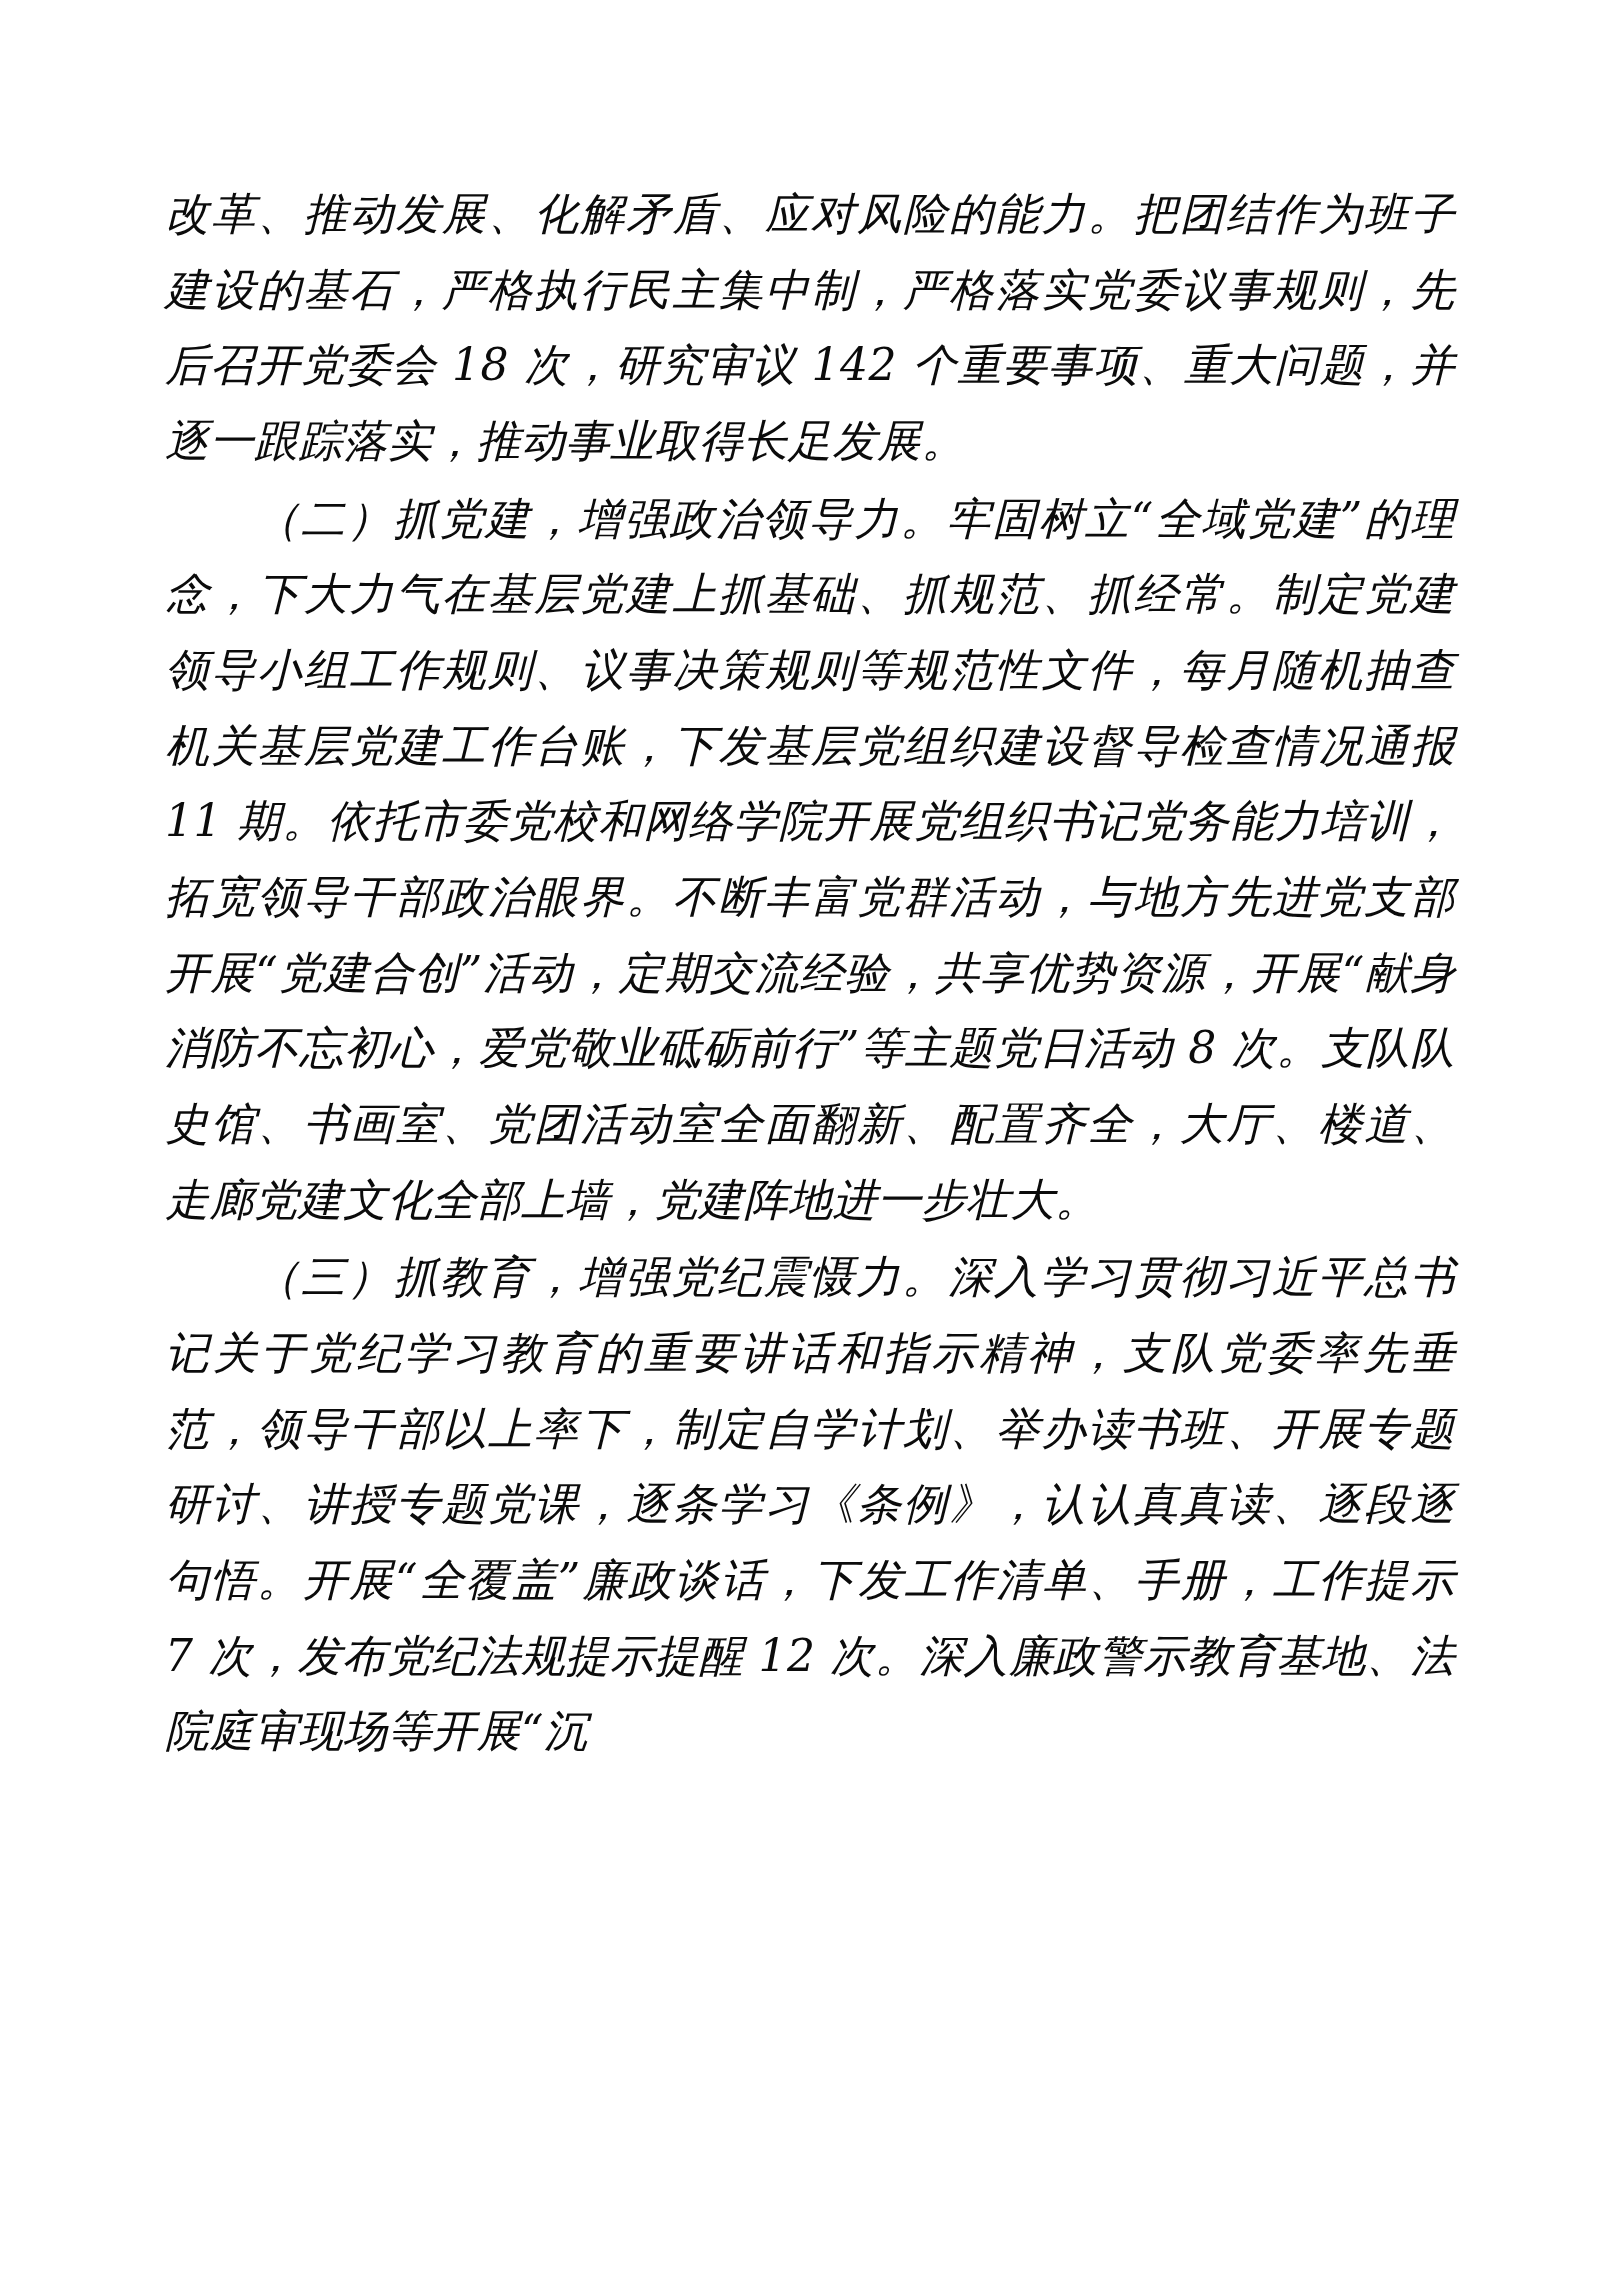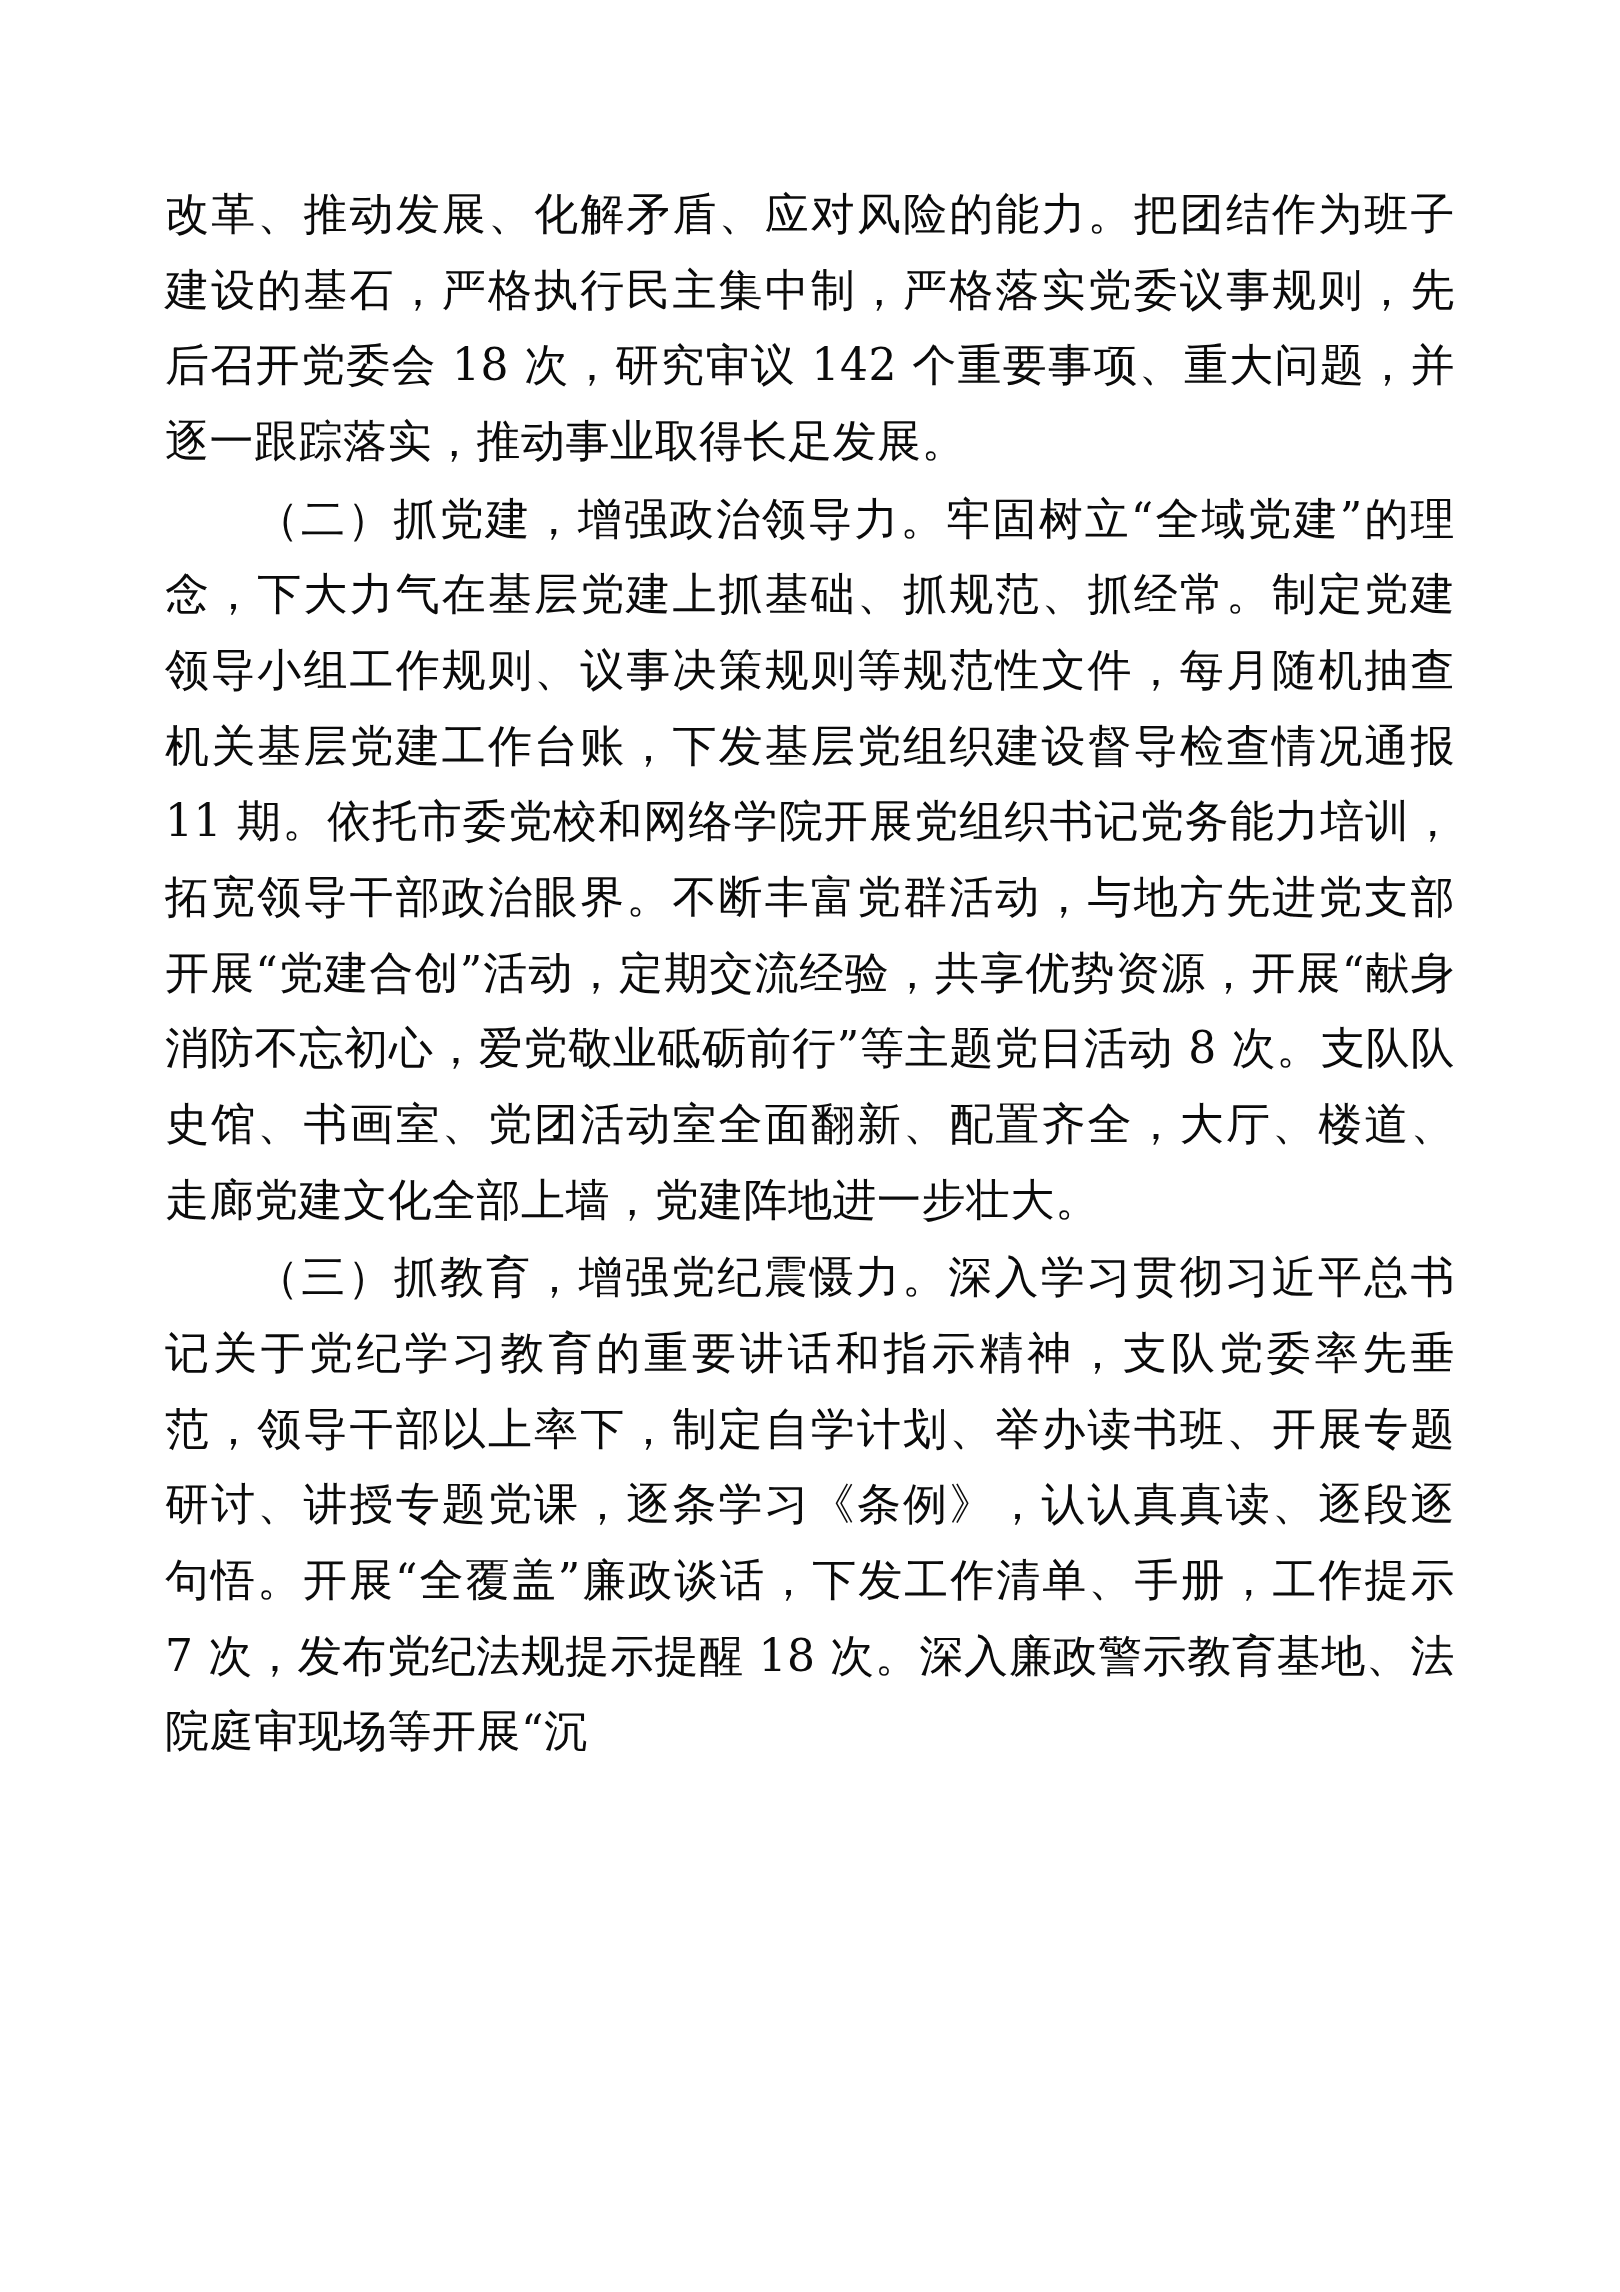--- a/index.html
+++ b/index.html
@@ -22,28 +22,29 @@
     font-size: 44px;
     line-height: 1.72;
     color: #0b0b0b;
     text-align: justify;
     text-justify: inter-ideograph;
     letter-spacing: 0.5px;
   }
   .para {
     margin: 0 0 2px 0;
     text-indent: 0;
+    font-style: italic;
   }
   .para.indent {
     text-indent: 90px;
   }
 </style>
 </head>
 <body>
 
 <div class="page">
   <div class="doc-body">
     <p class="para">改革、推动发展、化解矛盾、应对风险的能力。把团结作为班子建设的基石，严格执行民主集中制，严格落实党委议事规则，先后召开党委会 18 次，研究审议 142 个重要事项、重大问题，并逐一跟踪落实，推动事业取得长足发展。</p>
     <p class="para indent">（二）抓党建，增强政治领导力。牢固树立“全域党建”的理念，下大力气在基层党建上抓基础、抓规范、抓经常。制定党建领导小组工作规则、议事决策规则等规范性文件，每月随机抽查机关基层党建工作台账，下发基层党组织建设督导检查情况通报 11 期。依托市委党校和网络学院开展党组织书记党务能力培训，拓宽领导干部政治眼界。不断丰富党群活动，与地方先进党支部开展“党建合创”活动，定期交流经验，共享优势资源，开展“献身消防不忘初心，爱党敬业砥砺前行”等主题党日活动 8 次。支队队史馆、书画室、党团活动室全面翻新、配置齐全，大厅、楼道、走廊党建文化全部上墙，党建阵地进一步壮大。</p>
-    <p class="para indent">（三）抓教育，增强党纪震慑力。深入学习贯彻习近平总书记关于党纪学习教育的重要讲话和指示精神，支队党委率先垂范，领导干部以上率下，制定自学计划、举办读书班、开展专题研讨、讲授专题党课，逐条学习《条例》，认认真真读、逐段逐句悟。开展“全覆盖”廉政谈话，下发工作清单、手册，工作提示 7 次，发布党纪法规提示提醒 18 次。深入廉政警示教育基地、法院庭审现场等开展“沉</p>
+    <p class="para indent">（三）抓教育，增强党纪震慑力。深入学习贯彻习近平总书记关于党纪学习教育的重要讲话和指示精神，支队党委率先垂范，领导干部以上率下，制定自学计划、举办读书班、开展专题研讨、讲授专题党课，逐条学习《条例》，认认真真读、逐段逐句悟。开展“全覆盖”廉政谈话，下发工作清单、手册，工作提示 7 次，发布党纪法规提示提醒 12 次。深入廉政警示教育基地、法院庭审现场等开展“沉</p>
   </div>
 </div>
 
 
 </body></html>

